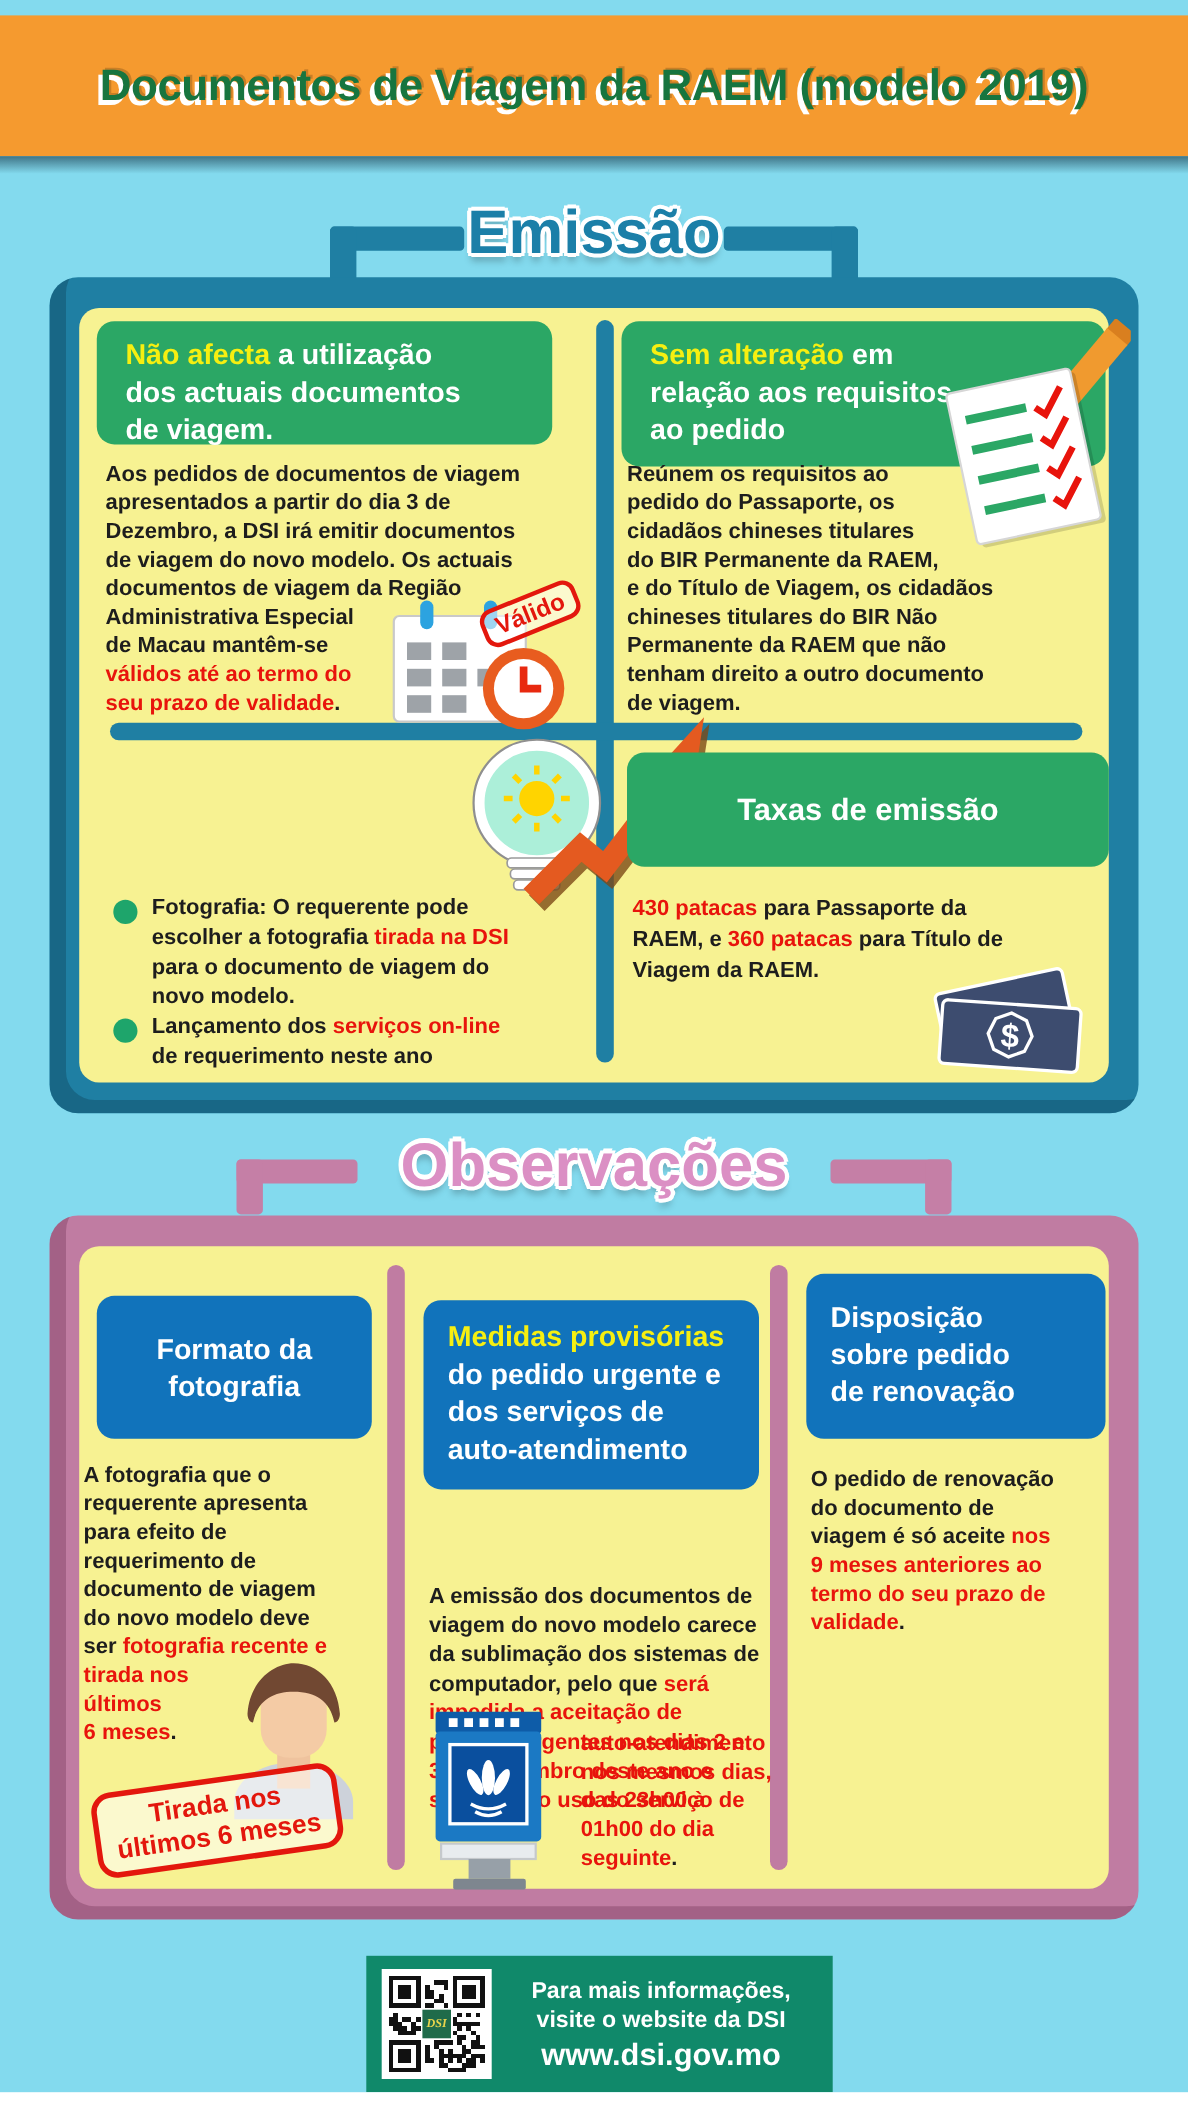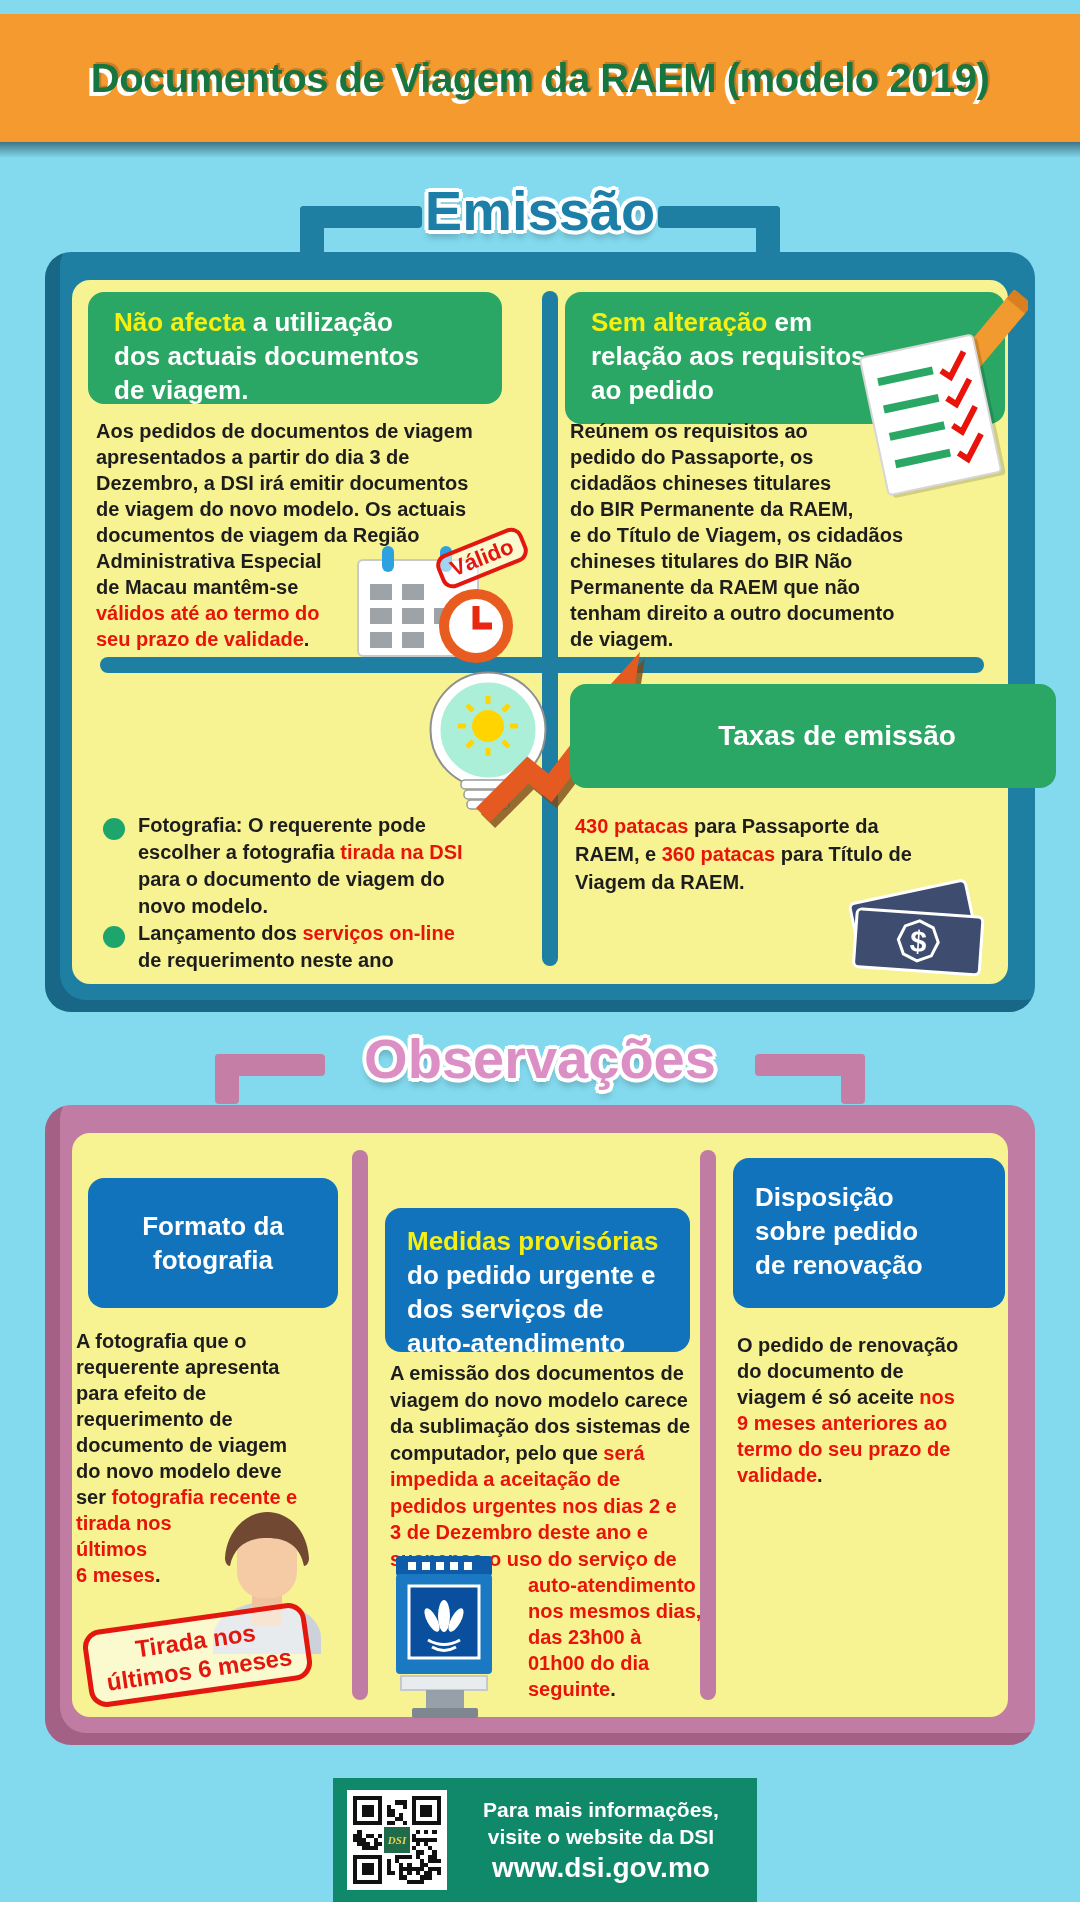--- a/index.html
+++ b/index.html
@@ -22,21 +22,21 @@
   .bar{border-radius:4px;}
   
   .teal-box{left:45px;top:252px;width:990px;height:760px;background:#1F7FA3;border-radius:26px;
             box-shadow:inset 15px -12px 0 rgba(10,50,70,0.30);}
   .yellow1{left:72px;top:280px;width:936px;height:704px;background:#F7F292;border-radius:18px;}
   .pink-box{left:45px;top:1105px;width:990px;height:640px;background:#C07CA2;border-radius:26px;
             box-shadow:inset 15px -12px 0 rgba(90,30,60,0.28);}
   .yellow2{left:72px;top:1133px;width:936px;height:584px;background:#F7F292;border-radius:18px;}
   .hdr{border-radius:16px;color:#ffffff;font-weight:bold;font-size:26px;line-height:34px;
        white-space:pre-line;}
-  .ghead{background:#2BA765;padding-left:48px;}
+  .ghead{background:#2BA765;}
   .bhead{background:#1173BB;}
   .body-txt{font-size:20px;line-height:26px;font-weight:bold;color:#1d1d1d;white-space:pre-line;}
   .c-b{color:#1d1d1d;} .c-r{color:#E8140C;} .c-y{color:#F6EF11;} .c-w{color:#ffffff;}
   .dot{width:22px;height:22px;border-radius:50%;background:#1EA56B;}
   .stamp{border:4px solid #E3170D;color:#E3170D;font-weight:bold;border-radius:12px;
          background:rgba(255,255,255,0.55);}
   
   .footer{left:333px;top:1778px;width:424px;height:124px;background:#10896A;}
   .qr-box{left:14px;top:12px;width:100px;height:100px;background:#ffffff;}
   .qr-logo{left:37px;top:37px;width:26px;height:26px;background:#1F6B4A;color:#E8D44C;
@@ -222,25 +222,25 @@
       <path d="M10,158 v-16 a54,36 0 0 1 108,0 v16 z" fill="#CDD2DA"></path>
       <rect x="49" y="96" width="30" height="34" fill="#EFC39E"></rect>
       <rect x="34" y="28" width="60" height="74" rx="26" fill="#F4CBA5"></rect>
       <path d="M22,62 C24,32 46,16 64,16 C86,16 104,34 106,62 C106,66 104,70 101,70 C97,50 84,42 64,42 C45,42 31,50 27,70 C24,70 22,66 22,62 Z" fill="#714832"></path>
     </svg>
   </div>
   <div class="abs stamp" style="left:85px;top:1616px;font-size:24px;line-height:29px;padding:5px 14px;transform:rotate(-8deg);
         border-width:5px;border-radius:18px;text-align:center;white-space:pre-line;font-weight:bold;">Tirada nos
 últimos 6 meses</div>
 
-  <div class="abs hdr bhead" style="left:385px;top:1208px;width:305px;height:144px;padding:16px 0 0 22px;box-sizing:border-box;"><span class="c-y">Medidas provisórias</span><span class="c-w">
+  <div class="abs hdr bhead" style="left:385px;top:1182px;width:305px;height:172px;padding:16px 0 0 22px;box-sizing:border-box;"><span class="c-y">Medidas provisórias</span><span class="c-w">
 do pedido urgente e
 dos serviços de
 auto-atendimento</span></div>
-  <div class="abs body-txt" style="left:390px;top:1360px;width:315px;line-height:26.5px;"><span class="c-b">A emissão dos documentos de
+  <div class="abs body-txt" style="left:390px;top:1438px;width:315px;line-height:26.5px;"><span class="c-b">A emissão dos documentos de
 viagem do novo modelo carece
 da sublimação dos sistemas de
 computador, pelo que </span><span class="c-r">será
 impedida a aceitação de
 pedidos urgentes nos dias 2 e
 3 de Dezembro deste ano e
 suspenso o uso do serviço de</span></div>
   <div class="abs body-txt" style="left:528px;top:1572px;width:180px;"><span class="c-r">auto-atendimento
 nos mesmos dias,
 das 23h00 à

